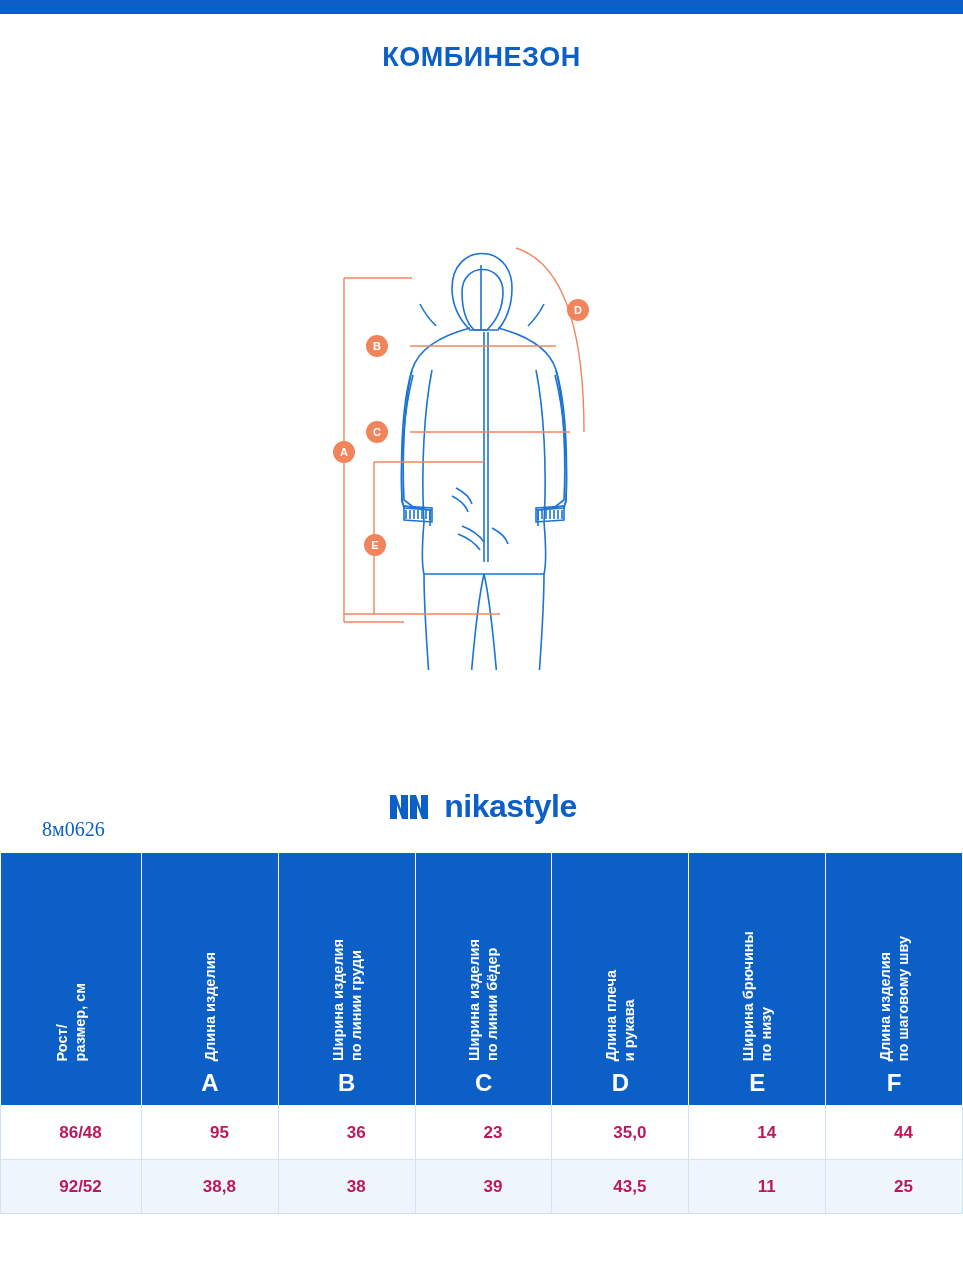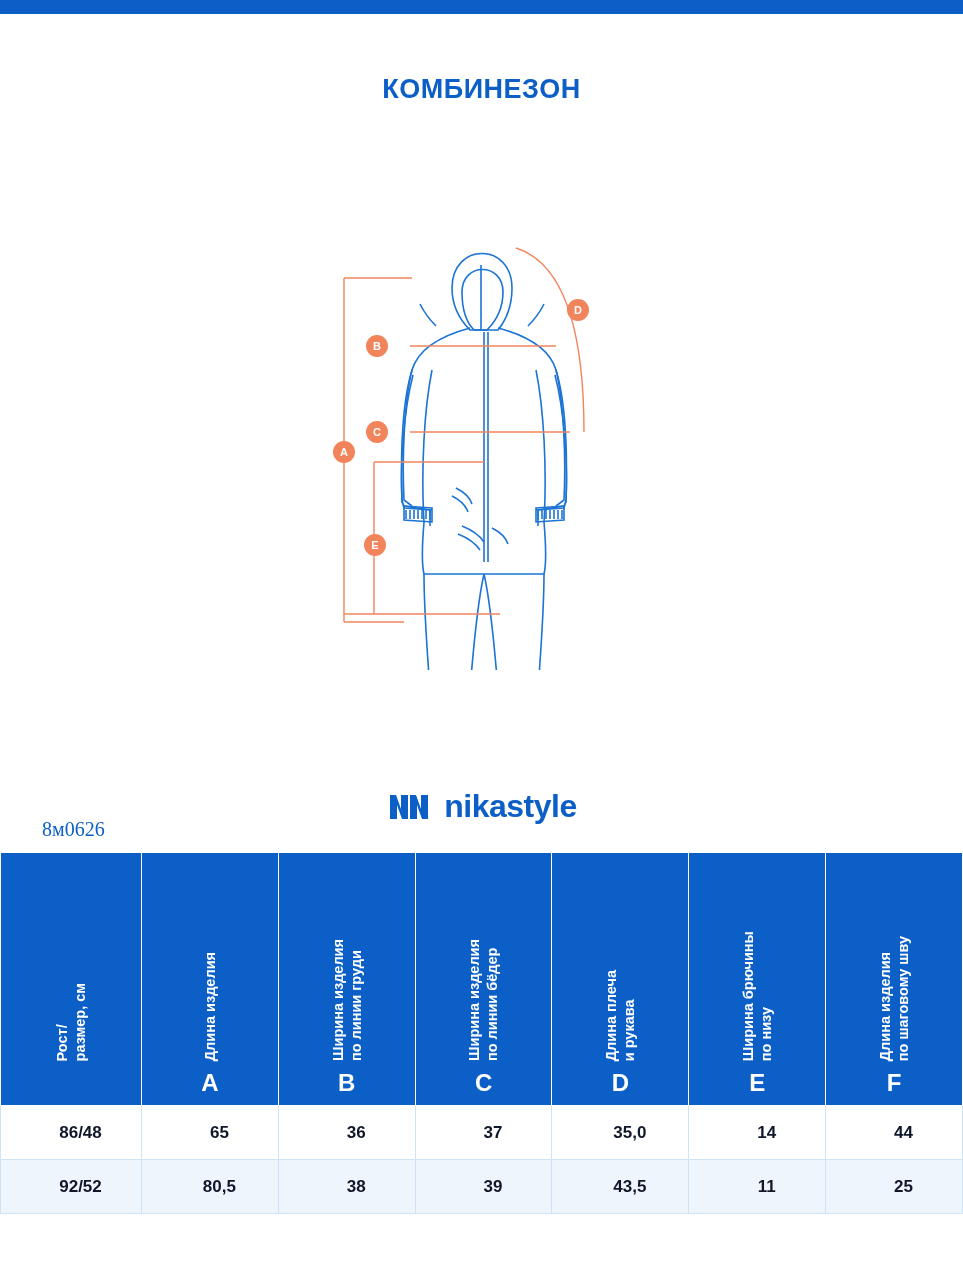--- a/index.html
+++ b/index.html
@@ -25,21 +25,20 @@
   .page-title {
     position: absolute;
     top: 42px;
     left: 0;
     width: 963px;
     text-align: center;
     font-size: 27px;
     font-weight: bold;
     letter-spacing: 0.5px;
     color: #0b5fc7;
-    margin-top: 32px;
   }
   .figure {
     position: absolute;
     top: 170px;
     left: 0;
     width: 963px;
     height: 500px;
   }
   .brand {
     position: absolute;
@@ -105,21 +104,21 @@
     height: 44px;
     line-height: 44px;
     text-align: center;
   }
   .col-letter.empty { visibility: hidden; }
   table.size-table td {
     border: 1px solid #cfe2f7;
     text-align: center;
     font-size: 17px;
     font-weight: bold;
-    color: #0f172a;
+    color: #be185d;
     height: 51px;
     padding-left: 20px;
   }
   tr.row-alt td { background: #eef5fc; }
   tr.row-plain td { background: #ffffff; }
   .first-col { width: 140px; }
 </style>
 </head>
 <body>
 
@@ -267,30 +266,30 @@
             <span class="vert-text">Длина изделия
 по шаговому шву</span>
           </div>
         <div class="col-letter">F</div>
       </th>
     </tr>
   </thead>
   <tbody>
     <tr class="row-plain">
       <td>86/48</td>
-      <td>65</td>
+      <td>95</td>
       <td>36</td>
-      <td>37</td>
+      <td>23</td>
       <td>35,0</td>
       <td>14</td>
       <td>44</td>
     </tr>
     <tr class="row-alt">
       <td>92/52</td>
-      <td>80,5</td>
+      <td>38,8</td>
       <td>38</td>
       <td>39</td>
       <td>43,5</td>
       <td>11</td>
       <td>25</td>
     </tr>
   </tbody>
 </table>
 
 </body></html>

